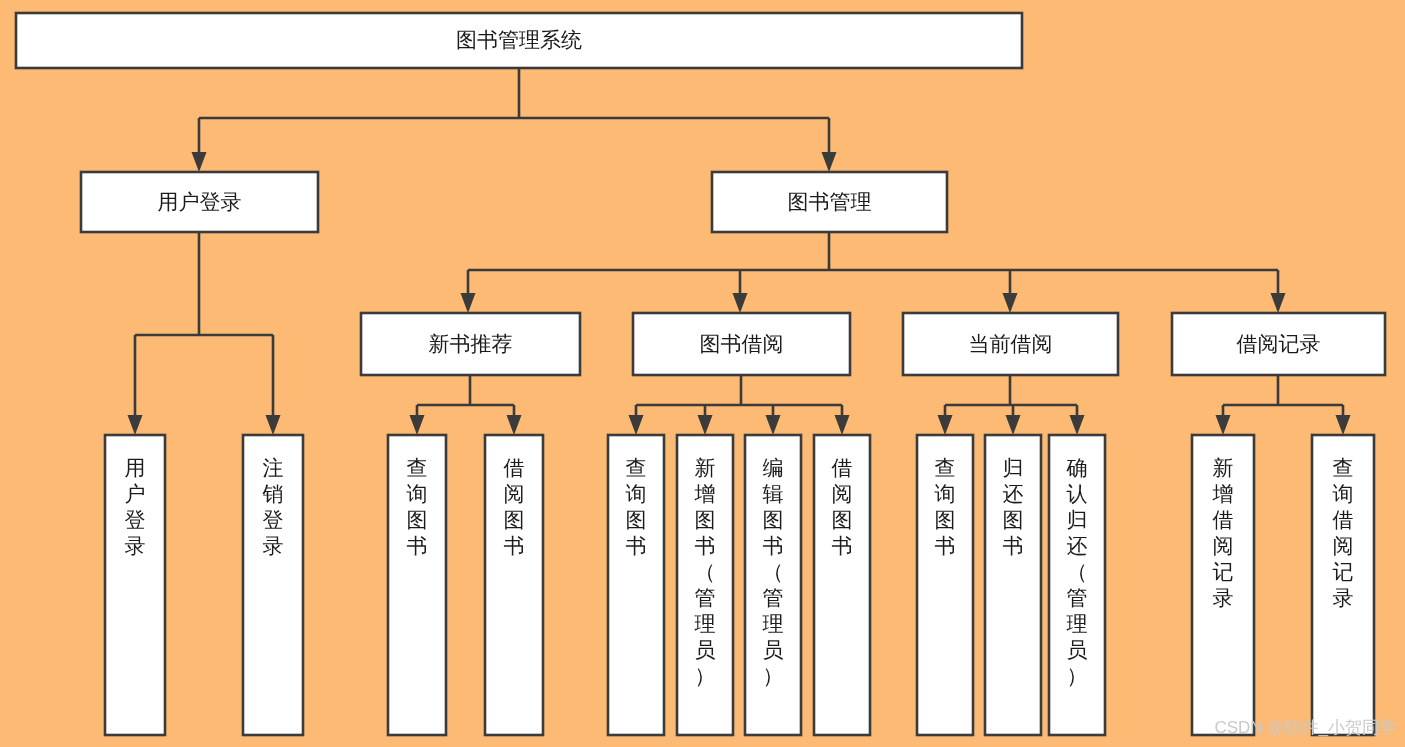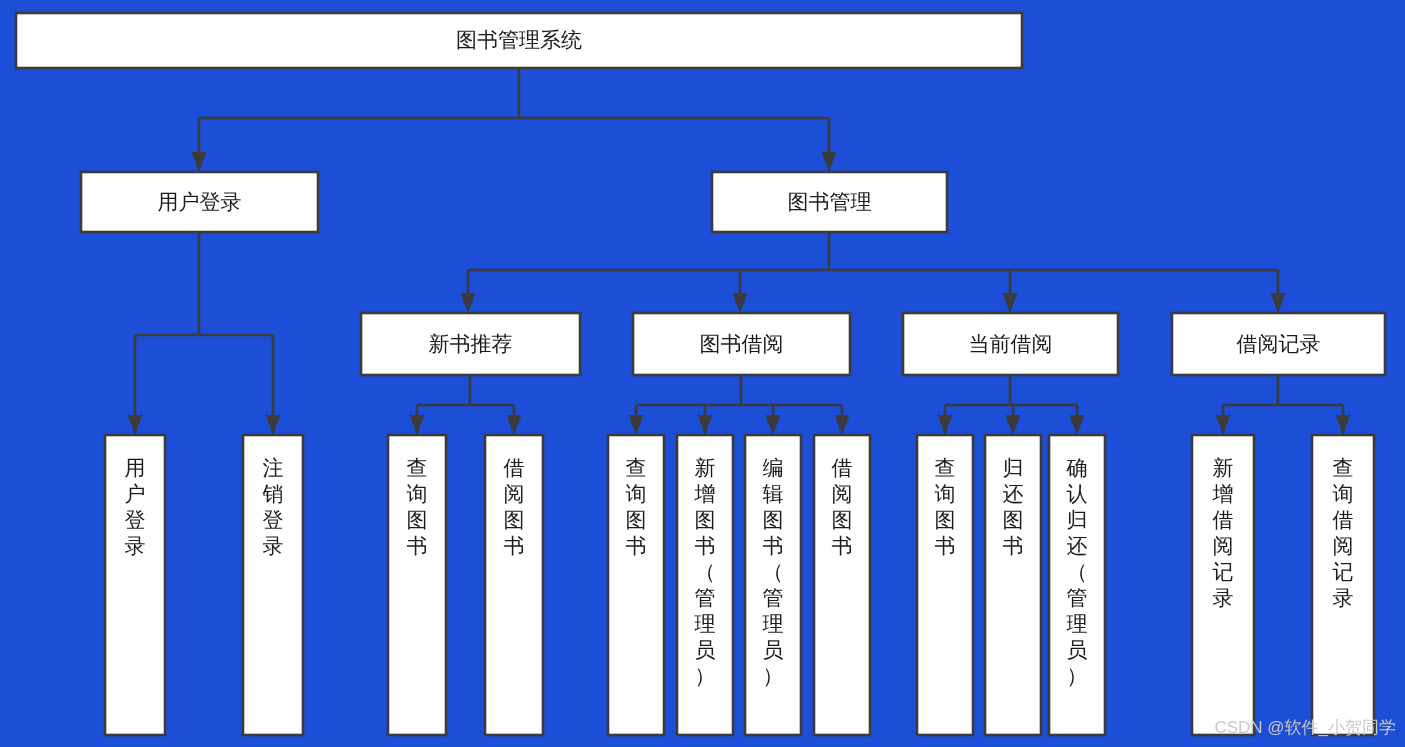--- a/index.html
+++ b/index.html
@@ -11,21 +11,21 @@
   body {
     width: 1405px;
     height: 747px;
     font-family: "Liberation Sans", "DejaVu Sans", sans-serif;
     overflow: hidden;
   }
   #diagram-root {
     position: relative;
     width: 1405px;
     height: 747px;
-    background: #1d4ed8;
+    background: #fdba74;
   }
   svg.diagram-canvas {
     position: absolute;
     left: 0;
     top: 0;
     width: 1405px;
     height: 747px;
     display: block;
   }
   .node-box {

